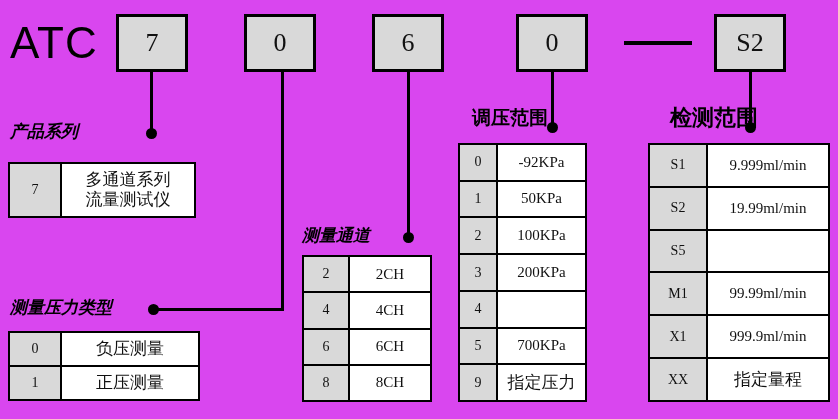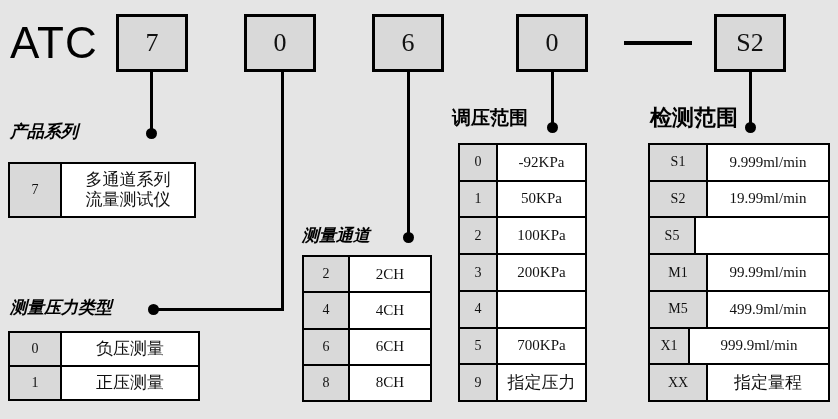--- a/index.html
+++ b/index.html
@@ -4,21 +4,21 @@
 <style>
   html, body {
     margin: 0;
     padding: 0;
     background: #ffffff;
   }
   #page {
     position: relative;
     width: 838px;
     height: 419px;
-    background: #e5e5e5;
+    background: #d946ef;
     font-family: "Liberation Serif", "DejaVu Serif", serif;
     overflow: hidden;
   }
 
   
   .brand {
     position: absolute;
     left: 10px;
     top: 14px;
     font-family: "Liberation Sans", "DejaVu Sans", sans-serif;
@@ -72,20 +72,21 @@
     font-family: "Liberation Serif", "DejaVu Serif", serif;
     font-weight: bold;
     font-style: italic;
     font-size: 17px;
     line-height: 20px;
     color: #000;
     white-space: nowrap;
   }
   .caption.plain {
     font-style: normal;
+    margin-left: 20px;
   }
 
   
   .opt-table {
     position: absolute;
     border: 2px solid #000;
     box-sizing: border-box;
     background: #fff;
     display: flex;
     flex-direction: column;
@@ -245,32 +246,28 @@
   <div class="opt-table" style="left:648px; top:143px; width:182px; height:259px;">
     <div class="opt-row">
       <div class="opt-key" style="width:58px;">S1</div>
       <div class="opt-val">9.999ml/min</div>
     </div>
     <div class="opt-row">
       <div class="opt-key" style="width:58px;">S2</div>
       <div class="opt-val">19.99ml/min</div>
     </div>
     <div class="opt-row">
-      <div class="opt-key" style="width:46px;">S5</div>
+      <div class="opt-key" style="width:58px;">S5</div>
     </div>
     <div class="opt-row">
       <div class="opt-key" style="width:58px;">M1</div>
       <div class="opt-val">99.99ml/min</div>
     </div>
     <div class="opt-row">
-      <div class="opt-key" style="width:58px;">M5</div>
-      <div class="opt-val">499.9ml/min</div>
-    </div>
-    <div class="opt-row">
-      <div class="opt-key" style="width:40px;">X1</div>
+      <div class="opt-key" style="width:58px;">X1</div>
       <div class="opt-val">999.9ml/min</div>
     </div>
     <div class="opt-row">
       <div class="opt-key" style="width:58px;">XX</div>
       <div class="opt-val cjk">指定量程</div>
     </div>
   </div>
 
 </div>
 

